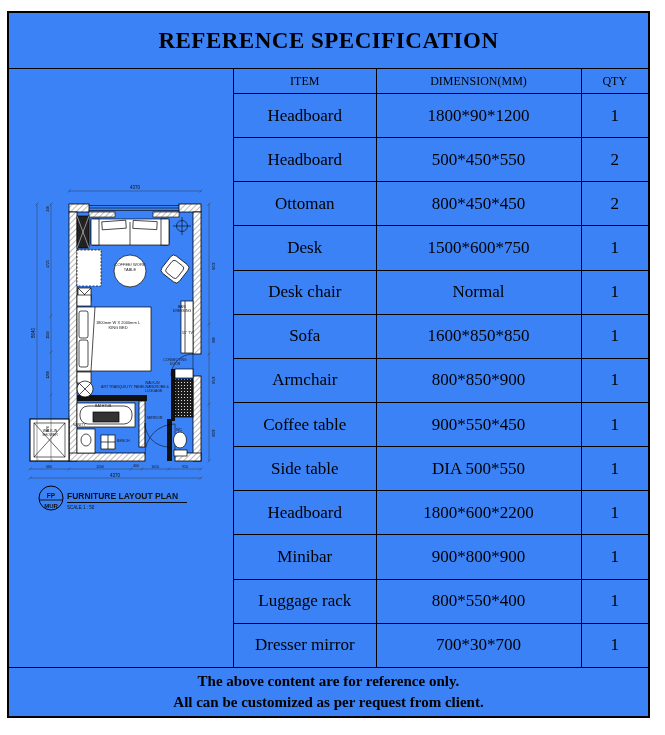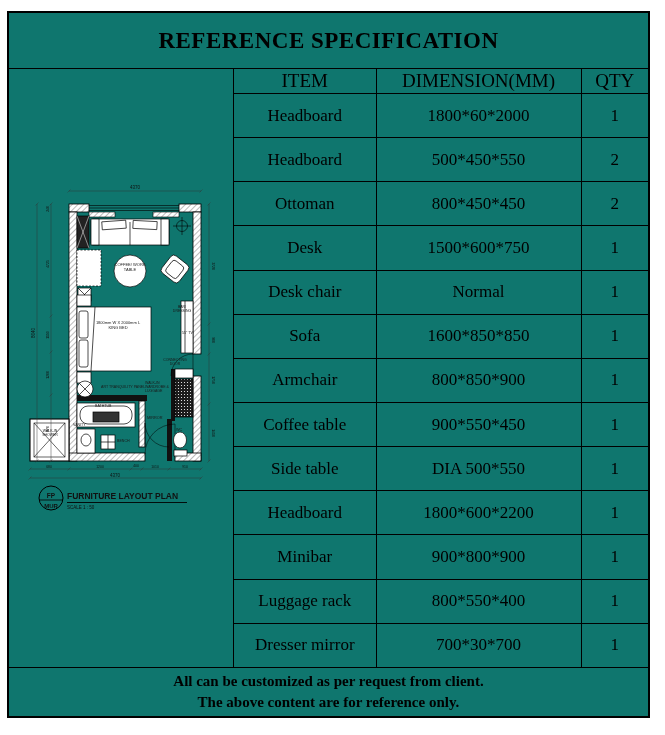--- a/index.html
+++ b/index.html
@@ -1,27 +1,27 @@
 <!DOCTYPE html>
 <html><head>
 <meta charset="utf-8">
 <style>
   html,body{margin:0;padding:0;background:#fff;}
   body{width:665px;height:735px;position:relative;font-family:"Liberation Serif",serif;color:#000;}
-  .frame{position:absolute;left:7px;top:11px;width:639px;height:703px;border:2px solid #000;background:#0f766e;}
+  .frame{position:absolute;left:7px;top:11px;width:639px;height:703px;border:2px solid #000;background:#3b82f6;}
   .title-bar{height:55px;border-bottom:1px solid #000;display:flex;align-items:center;justify-content:center;}
   .title-bar h1{margin:0;font-size:23px;font-weight:bold;letter-spacing:.5px;}
   .content{display:flex;height:598px;}
   .plan-area{width:224px;flex:none;border-right:1px solid #000;position:relative;overflow:hidden;}
   .plan-area svg{position:absolute;left:0;top:0;}
   .plabel{position:absolute;font-family:"Liberation Sans",sans-serif;font-size:4px;line-height:1.15;color:#1a1a1a;}
   .plabel.c{text-align:center;}
   table.spec{flex:1;border-collapse:collapse;table-layout:fixed;}
   table.spec th,table.spec td{border:1px solid #000;text-align:center;vertical-align:middle;padding:0;}
-  table.spec th{height:24px;font-weight:normal;font-size:19px;margin-top:12px;}
+  table.spec th{height:24px;font-weight:normal;font-size:12px;margin-top:12px;}
   table.spec td{height:41px;font-size:17px;}
   table.spec tr>*:first-child{border-left:none;}
   table.spec tr>*:last-child{border-right:none;}
   table.spec thead th{border-top:none;}
   table.spec tbody tr:last-child td{border-bottom:none;}
   .footer{border-top:1px solid #000;text-align:center;font-weight:bold;font-size:15px;line-height:21px;padding-top:3px;}
   svg text{font-family:"Liberation Sans",sans-serif;fill:#111;}
   .dim{font-size:4.5px;}
   .dimS{font-size:3.4px;}
 </style>
@@ -249,21 +249,21 @@
       <thead>
         <tr>
           <th>ITEM</th>
           <th>DIMENSION(MM)</th>
           <th>QTY</th>
         </tr>
       </thead>
       <tbody>
           <tr>
             <td>Headboard</td>
-            <td>1800*60*2000</td>
+            <td>1800*90*1200</td>
             <td>1</td>
           </tr>
           <tr>
             <td>Headboard</td>
             <td>500*450*550</td>
             <td>2</td>
           </tr>
           <tr>
             <td>Ottoman</td>
             <td>800*450*450</td>
@@ -317,16 +317,16 @@
           <tr>
             <td>Dresser mirror</td>
             <td>700*30*700</td>
             <td>1</td>
           </tr>
         </tbody>
     </table>
   </div>
 
   <div class="footer">
+    <div>The above content are for reference only.</div>
     <div>All can be customized as per request from client.</div>
-    <div>The above content are for reference only.</div>
   </div>
 </div>
 
 </body></html>

